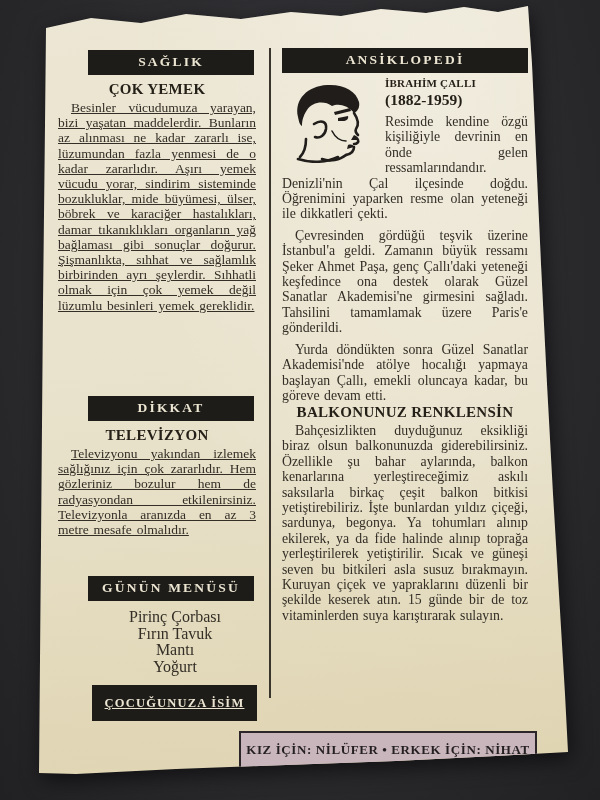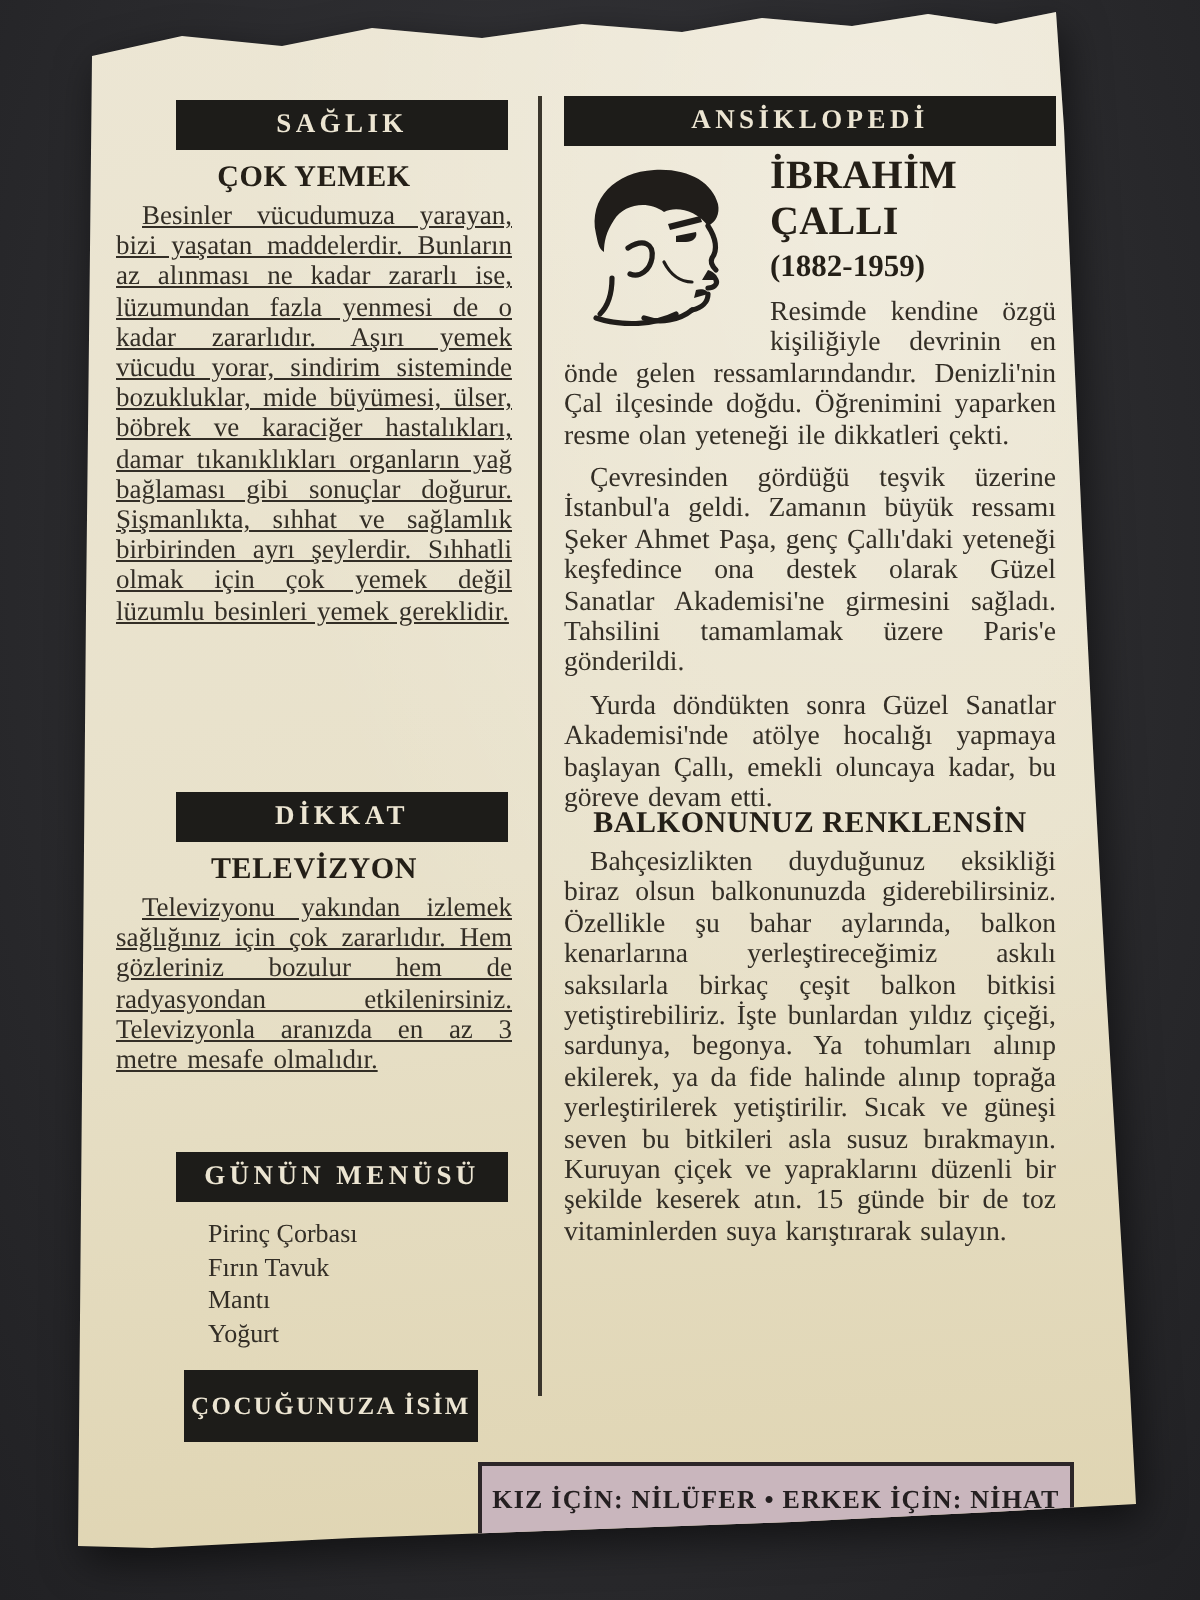--- a/index.html
+++ b/index.html
@@ -28,27 +28,27 @@
   .bar{background:#1d1c19;color:#ece5d2;font-weight:bold;text-align:center;
     font-size:13.5px;letter-spacing:2.2px;padding:4px 0 5px;}
   .bar-narrow{margin:0 2px 0 30px;}
   .art-title{font-weight:bold;text-align:center;font-size:15px;margin:6px 0 2px;
     color:#241f17;letter-spacing:0.3px;}
   .body-text{font-size:13.5px;line-height:15.2px;text-align:justify;
     color:#332e26;margin:0;word-spacing:1.5px;text-decoration:underline;}
   .body-text-r{font-size:13.8px;line-height:15.4px;text-align:justify;
     color:#332e26;margin:0 0 6px 0;word-spacing:1px;}
   .indent{text-indent:13px;}
-  .menu-list{margin:8px 0 0 46px;font-size:13px;line-height:16.5px;color:#332e26;}
+  .menu-list{margin:8px 0 0 36px;font-size:16px;line-height:16.5px;color:#332e26;text-align:center;}
   .portrait{float:left;width:96px;height:84px;margin:2px 7px 2px 0;}
-  .calli-title{font-weight:bold;font-size:20px;margin:4px 0 0;color:#241f17;letter-spacing:0.2px;}
+  .calli-title{font-weight:bold;font-size:11px;margin:4px 0 0;color:#241f17;letter-spacing:0.2px;}
   .calli-sub{font-weight:bold;font-size:15.5px;margin:2px 0 5px;color:#241f17;}
-  .footer-label{position:absolute;left:56px;top:681px;width:147px;height:36px;
+  .footer-label{position:absolute;left:56px;top:681px;width:165px;height:36px;
     background:#1d1c19;color:#ece5d2;display:flex;align-items:center;justify-content:center;
-    font-weight:bold;font-size:12.5px;letter-spacing:1.2px;}
+    font-weight:bold;font-size:12.5px;letter-spacing:1.2px;text-decoration:underline;}
   .footer-names{position:absolute;left:203px;top:679px;width:298px;height:38px;
     background:#c9b6bd;border:2px solid #2c2628;box-sizing:border-box;
     display:flex;align-items:center;justify-content:center;
     font-weight:bold;font-size:13px;letter-spacing:0.6px;color:#241f20;margin-top:48px;}
 </style>
 </head>
 <body>
 
 <div class="paper-wrap">
   <div class="paper">

